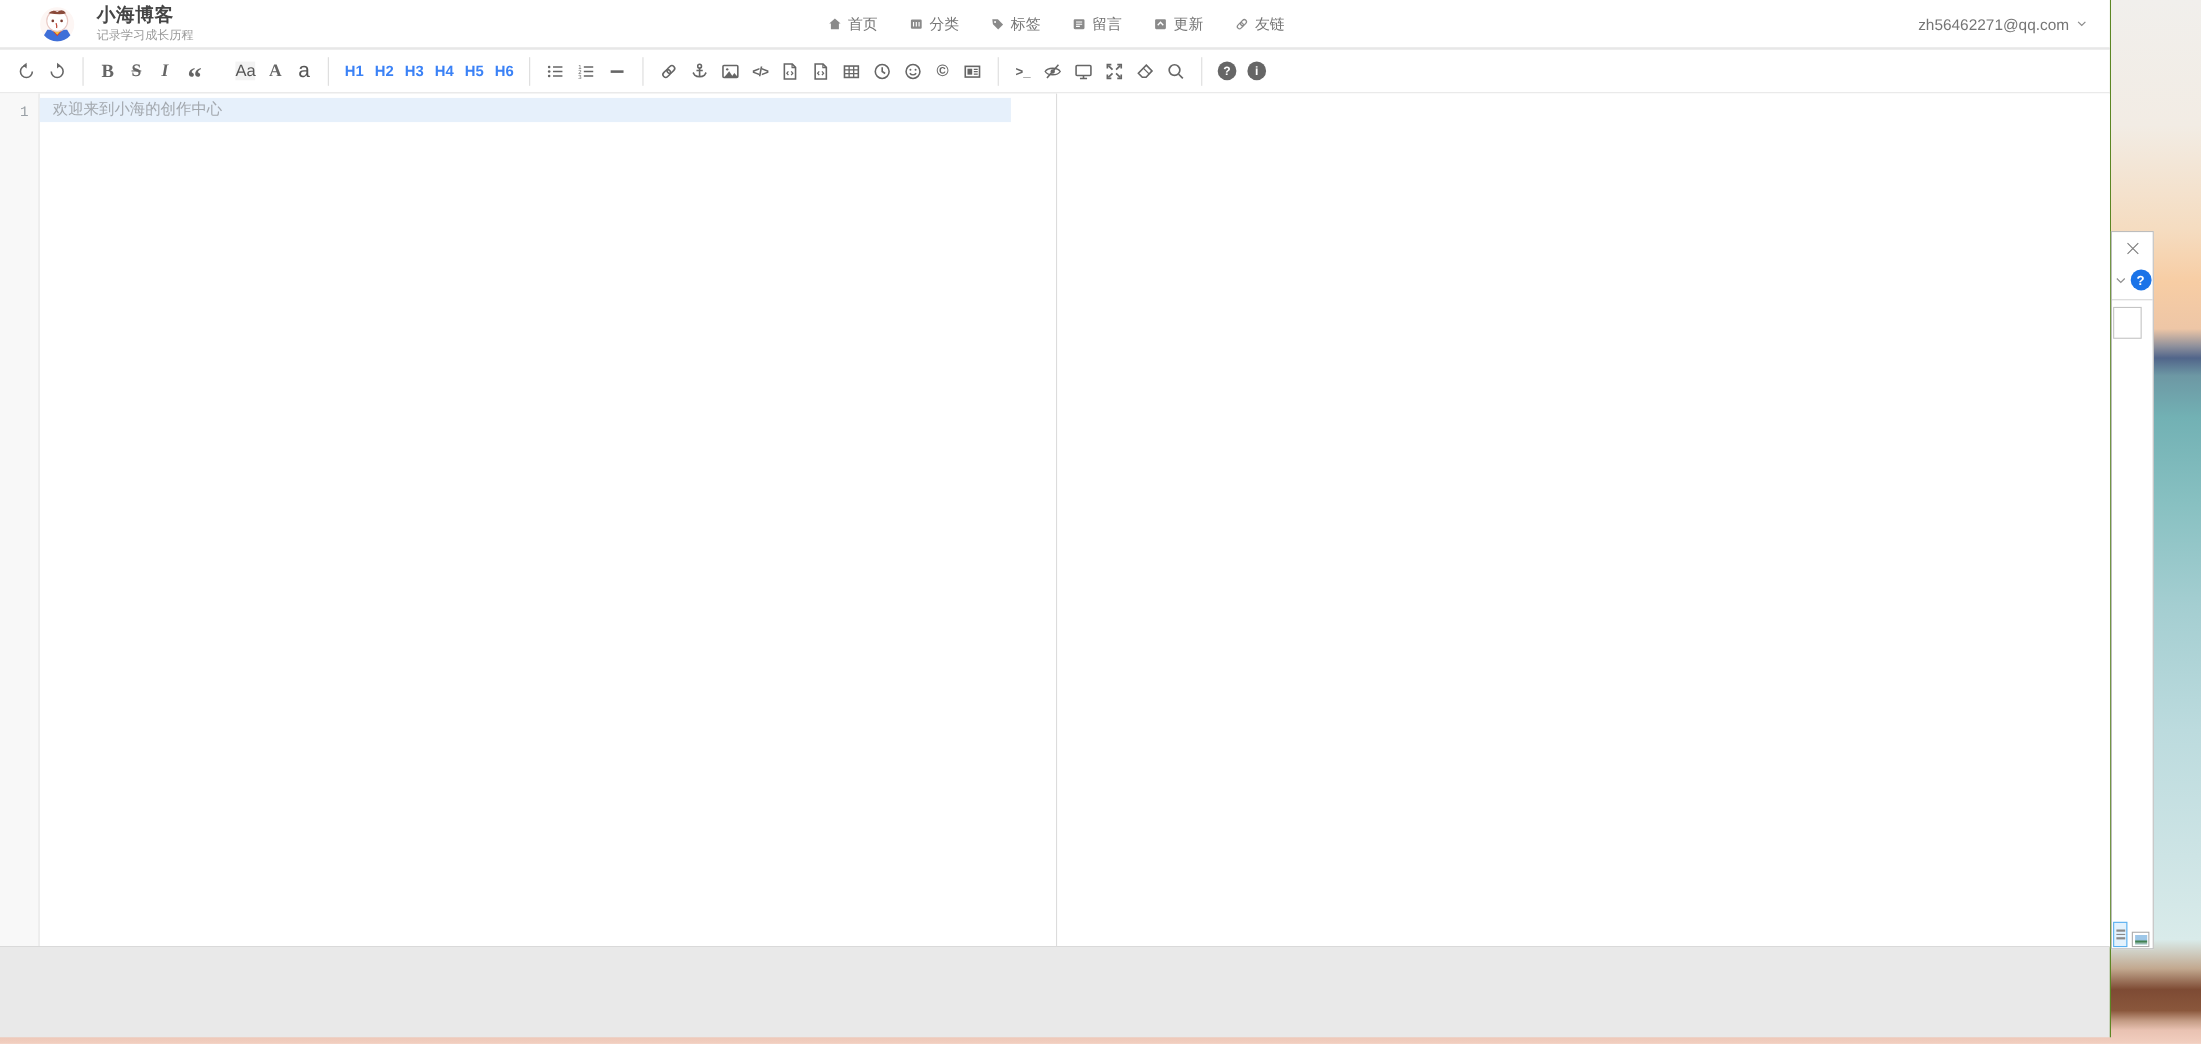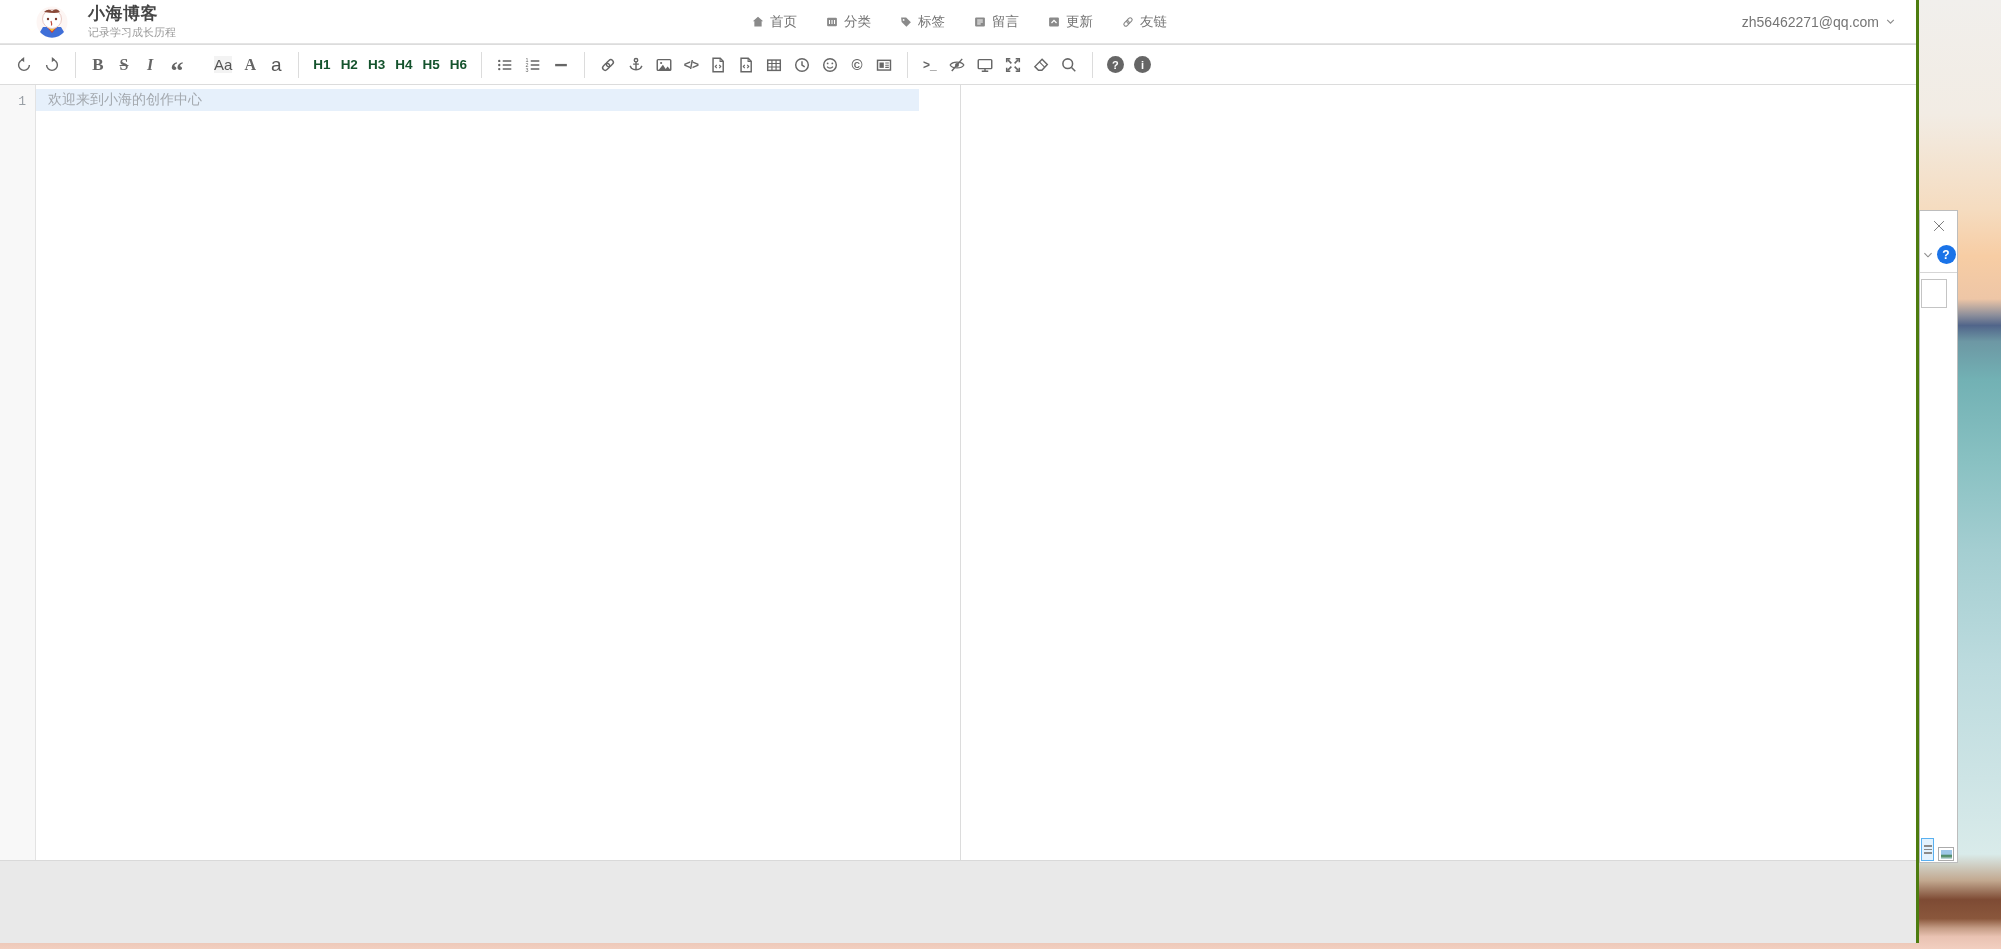--- a/index.html
+++ b/index.html
@@ -11,21 +11,21 @@
     background: linear-gradient(180deg,
       #f1efec 0%, #f2ece4 12%, #f5dcc0 22%, #f7cda4 27%, #eec6a6 31.5%,
       #8d8f9b 33.2%, #51658a 34.3%, #6d98a4 36%, #72b1b4 40%,
       #87c0c1 48%, #a4ced1 58%, #bcdbde 70%, #cde4e5 82%, #d9ebea 90%,
       #c2a88f 92.8%, #7e4b34 94.8%, #8a573c 96.8%, #c49c85 97.8%,
       #e9c2b2 98.7%, #f2cfc0 100%);
   }
 
   
   .page { position:absolute; left:0; top:0; width:1919px; height:943px;
-    background:#e9e9e9; border-right:3px solid #4d7c0f; }
+    background:#e9e9e9; border-right:1px solid #4d7c0f; }
 
   
   .header { height:44px; background:#fff; border-bottom:1px solid #e4e4e4;
     display:flex; align-items:center; padding:0 20px 0 36px; }
   .avatar { width:32px; height:32px; border-radius:50%; flex:0 0 auto; cursor:pointer; }
   .brand { margin-left:20px; line-height:1.1; }
   .brand-title { font-size:17px; font-weight:700; color:#454545; letter-spacing:.5px; }
   .brand-sub { font-size:11px; color:#9b9b9b; margin-top:3px; }
   .nav { display:flex; align-items:center; gap:28px; margin-left:auto;justify-content:space-between; }
   .nav-item { display:flex; align-items:center; gap:5px; font-size:13.5px;
@@ -53,21 +53,21 @@
   .tb-div { width:1px; height:26px; background:#dcdcdc; margin:0 9px; flex:0 0 auto; }
   .f-serif { font-family:"Liberation Serif","DejaVu Serif",serif; font-size:17px; font-weight:700; }
   .f-strike { text-decoration:line-through; font-weight:600; font-size:16px; }
   .f-italic { font-style:italic; font-weight:600; font-size:16px; }
   .f-quote { font-family:"Liberation Serif","DejaVu Serif",serif; font-size:26px;
     font-weight:700; letter-spacing:-2px; line-height:8px; padding-top:12px; }
   .f-ucw { font-size:15px; color:#555; }
   .hl { background:#f3f3f3;margin-left:20px; }
   .f-upper { font-size:16px; font-weight:600; }
   .f-lower { font-size:19px; color:#555; }
-  .f-h { font-weight:700; font-size:13.5px; color:#14532d; }
+  .f-h { font-weight:700; font-size:13.5px; color:#3b82f6; }
   .f-code { font-size:12px; font-weight:700; letter-spacing:-1px; }
   .f-ent { font-size:15px; font-weight:600; }
   .f-goto { font-size:12px; font-weight:700; }
   .circle-badge { width:17px; height:17px; border-radius:50%; background:#666;
     color:#fff; font-size:11px; font-weight:700; display:flex; align-items:center;
     justify-content:center; }
 
   
   .editor-wrap { height:776px; background:#fff; border-bottom:1px solid #d9d9d9;
     display:flex; }

